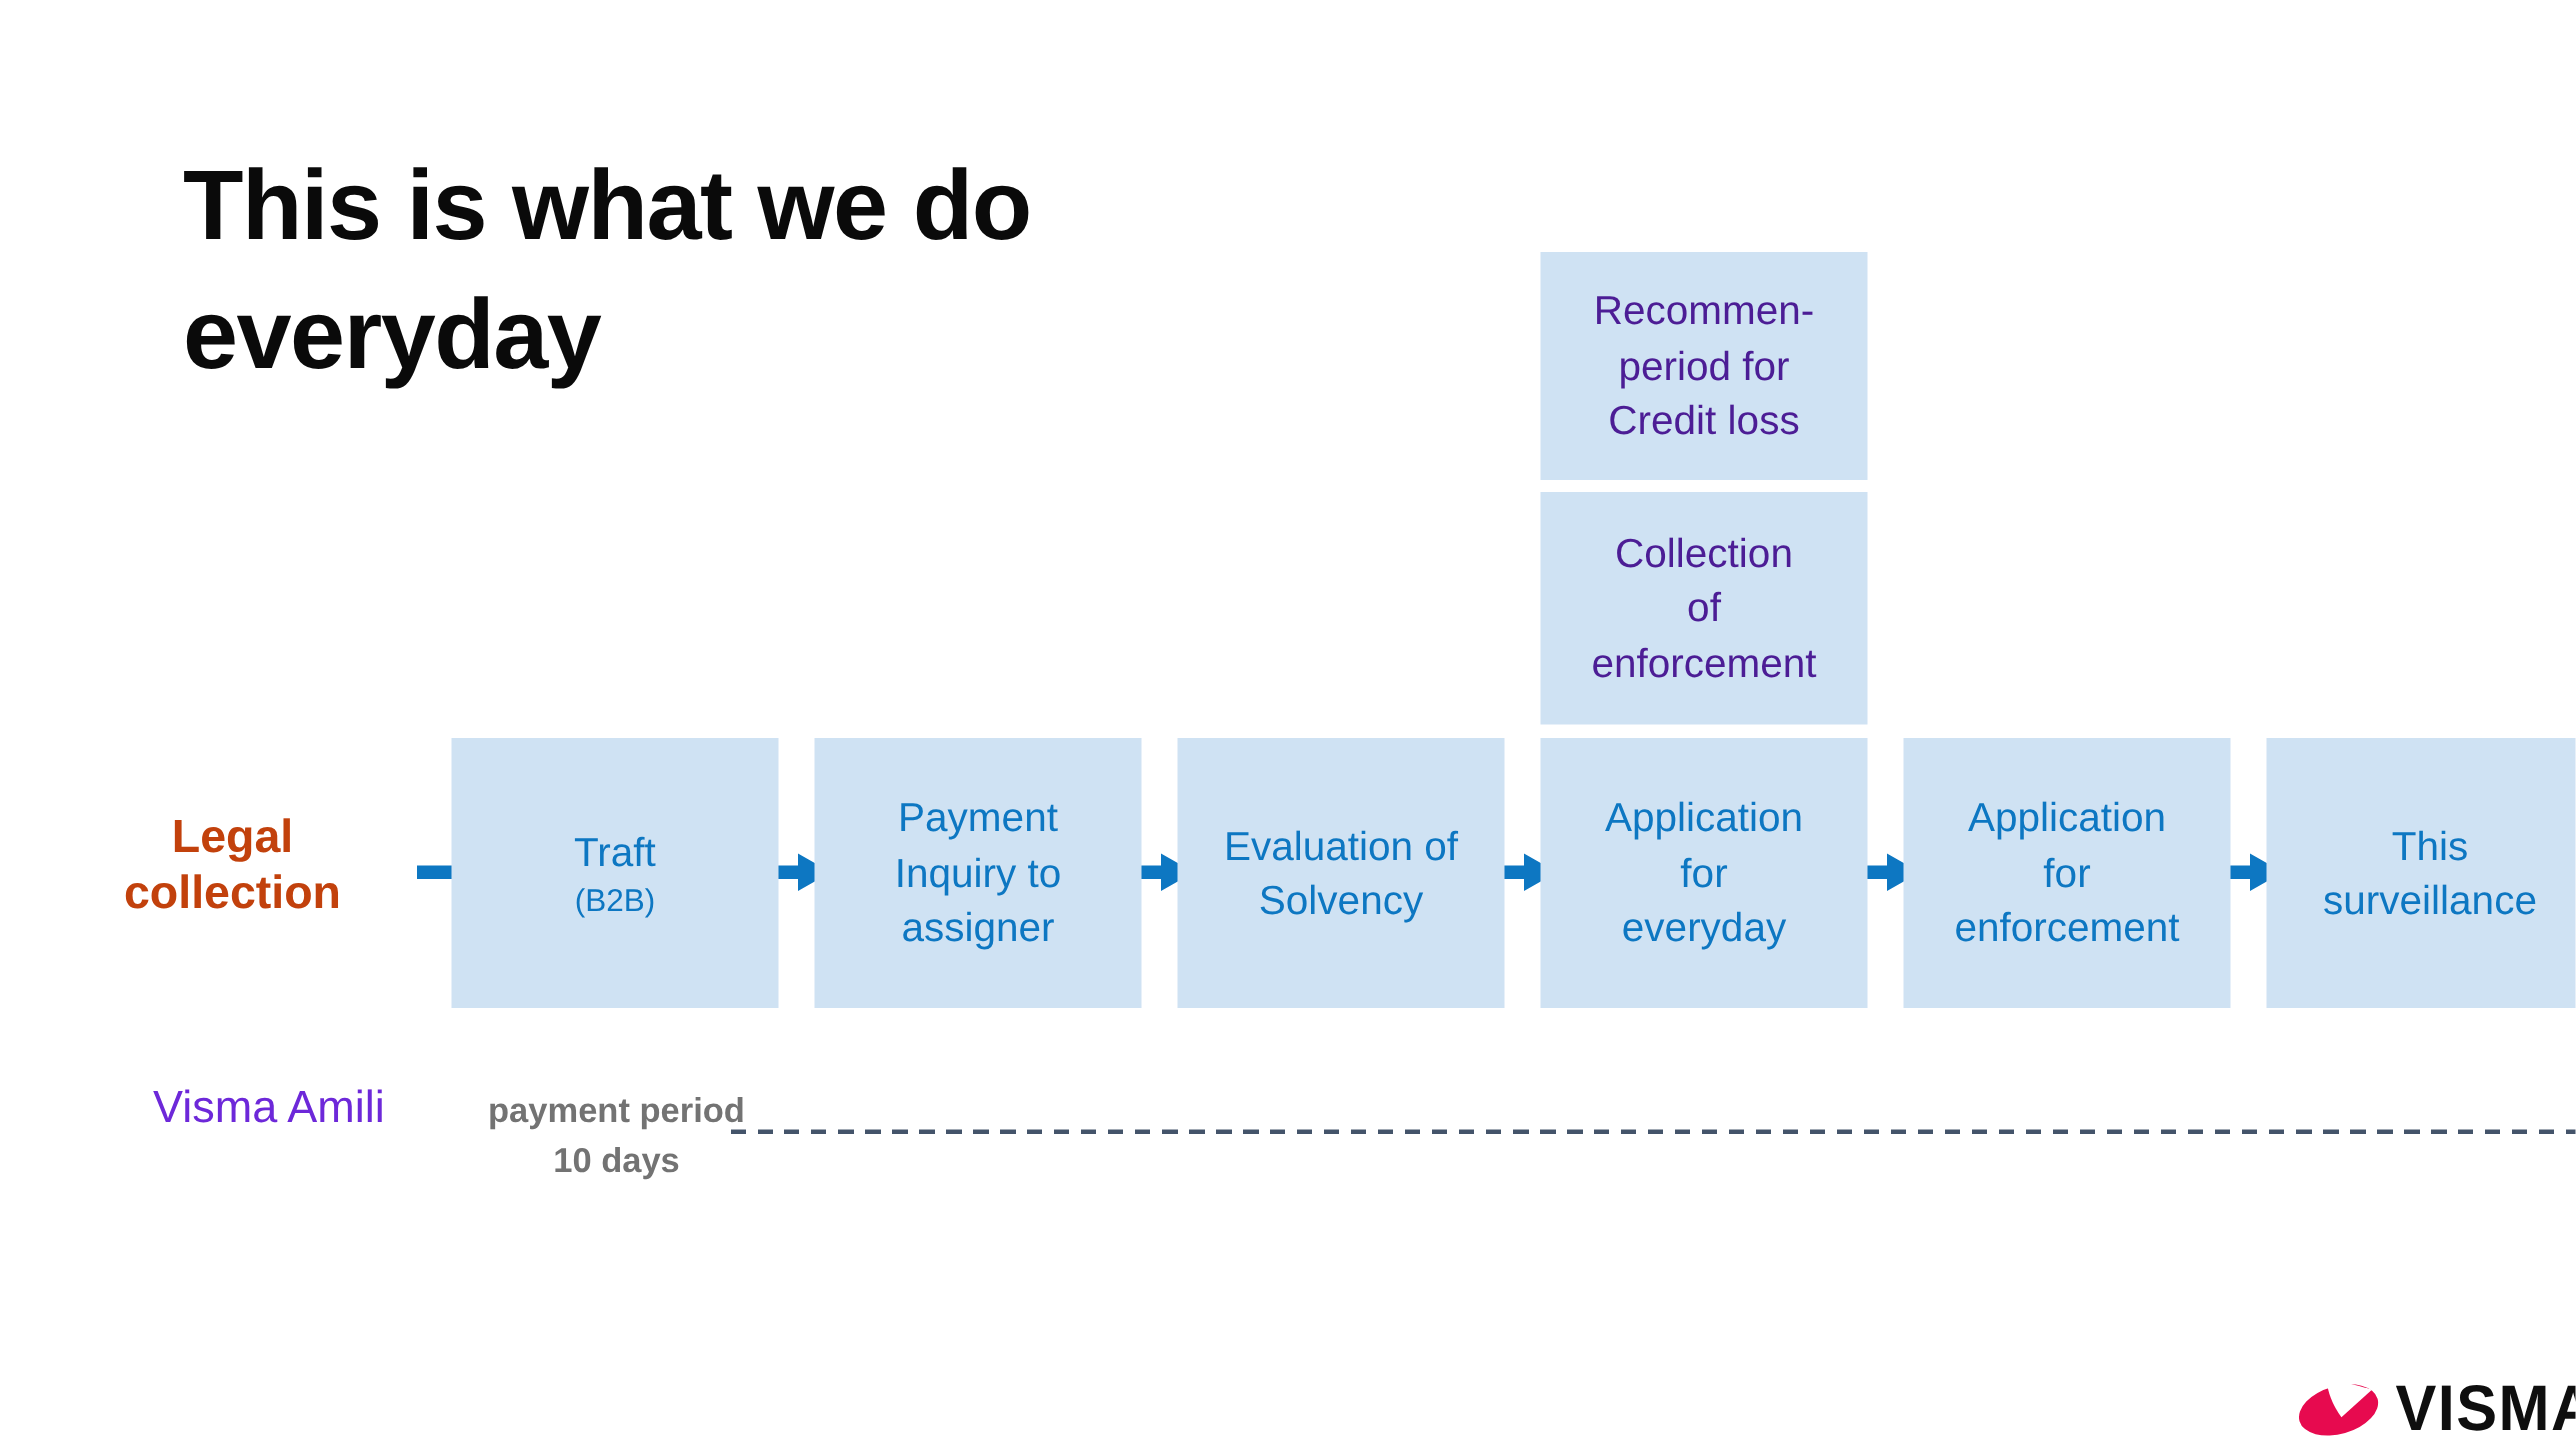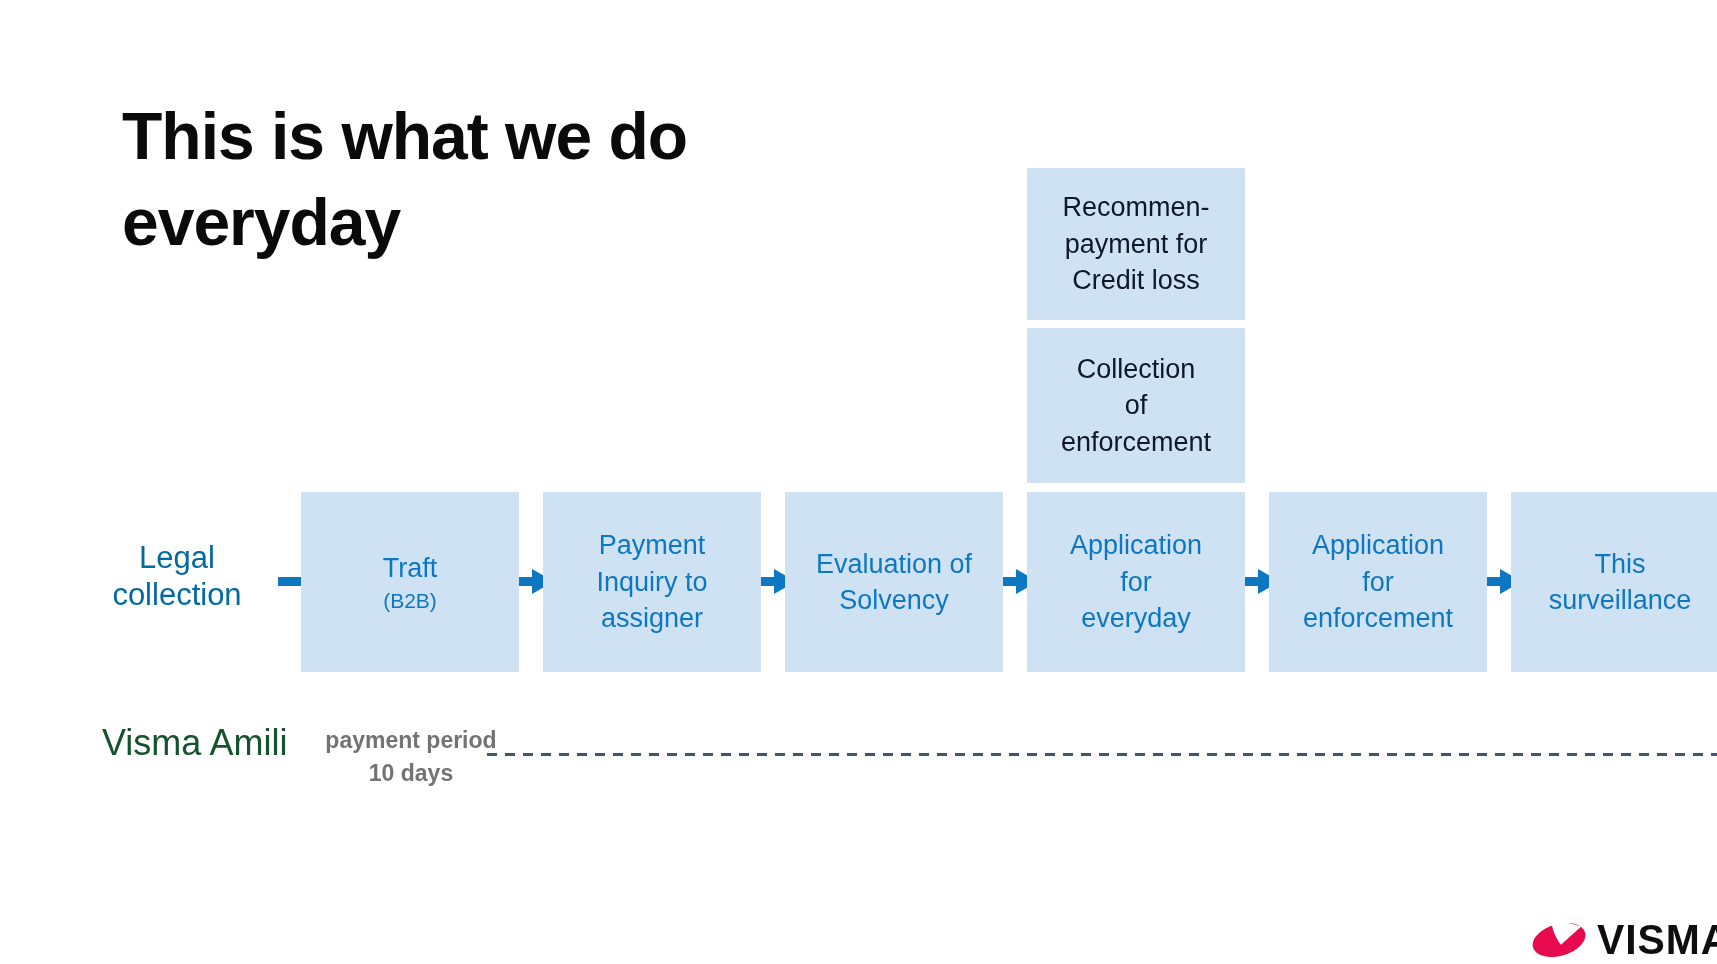--- a/index.html
+++ b/index.html
@@ -7,42 +7,42 @@
     position:relative;width:1717px;height:964px;background:#ffffff;overflow:hidden;
     font-family:"Liberation Sans", sans-serif;
     margin-left:44px;
   }
   .title{
     position:absolute;left:78px;top:94px;width:760px;
     font-size:66px;font-weight:bold;color:#0a0a0a;line-height:1.3;letter-spacing:-1px;
   }
   .title span{display:block;}
   .row-label{
-    position:absolute;left:34px;top:540px;width:198px;text-align:center;
-    font-size:31px;font-weight:normal;color:#0369a1;line-height:1.18;
+    position:absolute;left:12px;top:540px;width:198px;text-align:center;
+    font-size:31px;font-weight:bold;color:#c2410c;line-height:1.18;
   }
   .row-label span{display:block;}
   .box{
     position:absolute;top:492px;width:218px;height:180px;background:#cfe2f3;
     display:flex;flex-direction:column;align-items:center;justify-content:center;
     color:#0d77c2;font-size:27px;line-height:1.35;text-align:center;
   }
   .box .line{display:block;}
   .box .sub{display:block;font-size:21px;line-height:1.3;}
   .branch{
     position:absolute;left:983px;width:218px;background:#cfe2f3;
     display:flex;flex-direction:column;align-items:center;justify-content:center;
-    color:#0f172a;font-size:27px;line-height:1.35;text-align:center;
+    color:#4c1d95;font-size:27px;line-height:1.35;text-align:center;
   }
   .branch-rec{top:168px;height:152px;}
   .branch-bank{top:328px;height:155px;}
   .arrow{position:absolute;top:566px;width:46px;height:31px;}
   .arrow svg{display:block;width:100%;height:100%;}
   .owner{
-    position:absolute;left:58px;top:722px;font-size:36px;color:#14532d;
+    position:absolute;left:58px;top:722px;font-size:30px;color:#6d28d9;
   }
   .annotation{
     position:absolute;left:268px;top:724px;width:198px;text-align:center;
     font-size:23px;font-weight:bold;color:#737373;line-height:1.42;
   }
   .annotation span{display:block;}
   .dashline{
     position:absolute;left:443px;top:753px;width:1249px;height:3px;
     background:repeating-linear-gradient(90deg,#44546a 0 10px,transparent 10px 18px);
   }
@@ -124,21 +124,21 @@
     <span class="line">for</span>
     <span class="line">enforcement</span>
   </div>
   <div class="box" style="left:1467px">
     <span class="line">This</span>
     <span class="line">surveillance</span>
   </div>
 
   <div class="branch branch-rec">
     <span class="line">Recommen-</span>
-    <span class="line">payment for</span>
+    <span class="line">period for</span>
     <span class="line">Credit loss</span>
   </div>
   <div class="branch branch-bank">
     <span class="line">Collection</span>
     <span class="line">of</span>
     <span class="line">enforcement</span>
   </div>
 
   <div class="owner">Visma Amili</div>
   <div class="annotation">

